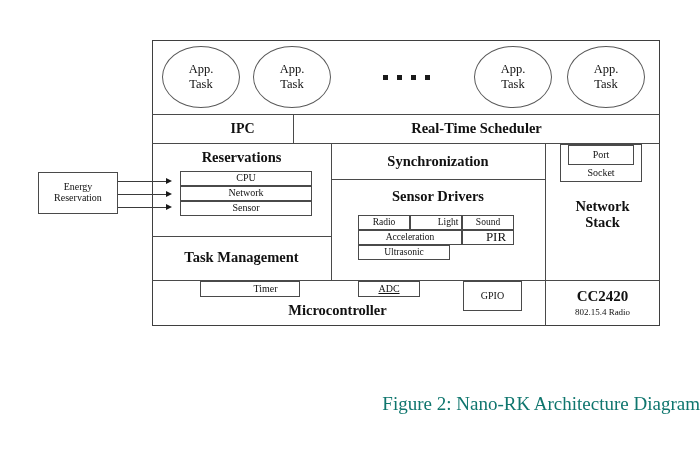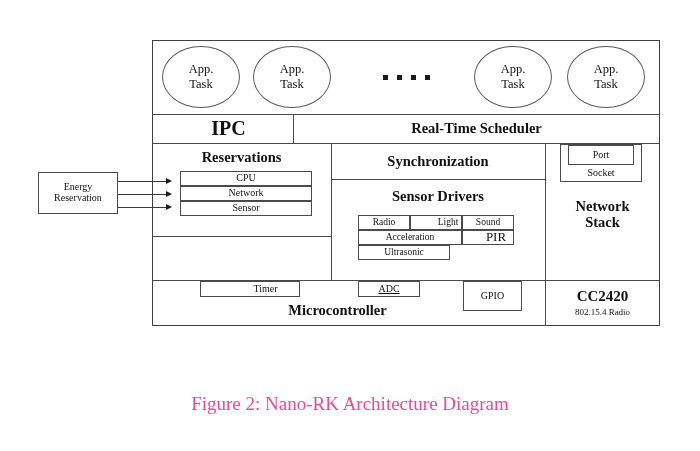--- a/index.html
+++ b/index.html
@@ -81,23 +81,23 @@
     display: block;
     width: 5px; height: 5px;
     background: #1a1a1a;
   }
 
   
   #caption {
     position: absolute;
     left: 0; top: 393px;
     width: 700px;
-    text-align: center;
+    text-align: right;
     font-size: 19px;
-    color: #ec4899;
+    color: #0f766e;
     font-family: "Liberation Serif", "DejaVu Serif", serif;
   }
 
   
   .arrow-line {
     position: absolute;
     height: 1px;
     background: #3a3a3a;
   }
   .arrow-head {
@@ -148,41 +148,42 @@
     <span>App.
 Task</span>
   </div>
   <div class="ellipse" style="left:567px; top:46px; width:78px; height:62px;">
     <span>App.
 Task</span>
   </div>
 
   <div class="hline" style="left:152px; top:114px; width:508px;"></div>
 
-  <div class="lbl bold" style="left:138px; top:114px; width:141px; height:29px; font-size:20px;padding-left:40px;">IPC</div>
+  <div class="lbl bold" style="left:152px; top:114px; width:141px; height:29px; font-size:14px;padding-left:40px;">IPC</div>
   <div class="vline" style="left:293px; top:114px; height:29px;"></div>
   <div class="lbl bold" style="left:293px; top:114px; width:367px; height:29px; font-size:14.5px;">Real-Time Scheduler</div>
 
   <div class="hline" style="left:152px; top:143px; width:508px;"></div>
 
   <div class="vline" style="left:331px; top:143px; height:137px;"></div>
   <div class="vline" style="left:545px; top:143px; height:137px;"></div>
 
   <div class="lbl bold" style="left:152px; top:146px; width:179px; height:24px; font-size:14.5px;">Reservations</div>
 
   <div class="box" style="left:180px; top:171px; width:132px; height:45px;"></div>
   <div class="box" style="left:180px; top:171px; width:132px; height:15px;"></div>
   <div class="lbl" style="left:180px; top:171px; width:132px; height:15px; font-size:10px;">CPU</div>
   <div class="box" style="left:180px; top:186px; width:132px; height:15px;"></div>
   <div class="lbl" style="left:180px; top:186px; width:132px; height:15px; font-size:10px;">Network</div>
   <div class="box" style="left:180px; top:201px; width:132px; height:15px;"></div>
   <div class="lbl" style="left:180px; top:201px; width:132px; height:15px; font-size:10px;">Sensor</div>
 
   <div class="hline" style="left:152px; top:236px; width:179px;"></div>
 
+  <div class="lbl bold" style="left:152px; top:236px; width:179px; height:44px; font-size:14.5px;">Task Management</div>
 
   <div class="lbl bold" style="left:331px; top:146px; width:214px; height:32px; font-size:14.5px;">Synchronization</div>
   <div class="hline" style="left:331px; top:179px; width:214px;"></div>
 
   <div class="lbl bold" style="left:331px; top:183px; width:214px; height:28px; font-size:14.5px;">Sensor Drivers</div>
 
   <div class="box" style="left:358px; top:215px; width:52px; height:15px;"></div>
   <div class="lbl" style="left:358px; top:215px; width:52px; height:15px; font-size:9.5px;">Radio</div>
   <div class="box" style="left:410px; top:215px; width:52px; height:15px;"></div>
   <div class="lbl" style="left:410px; top:215px; width:76px; height:15px; font-size:9.5px;">Light</div>

